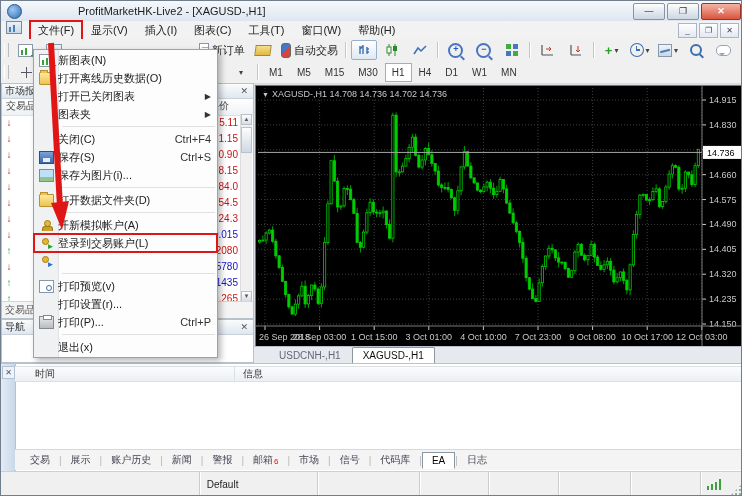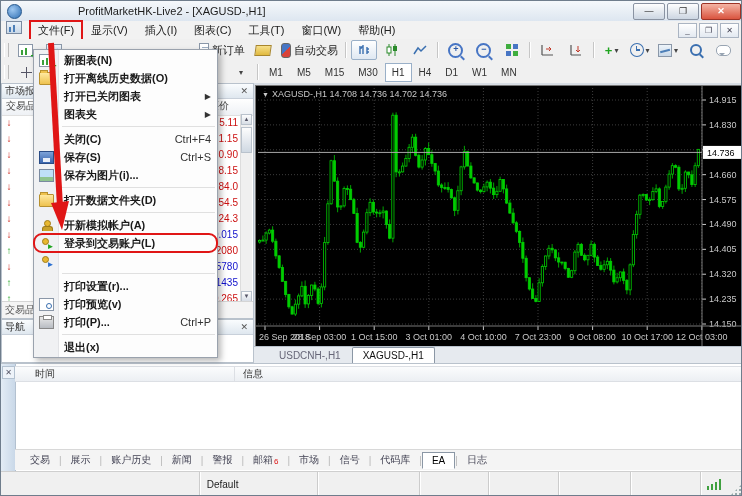--- a/index.html
+++ b/index.html
@@ -117,23 +117,23 @@
   .scell{border-right:1px solid #cccccc;box-shadow:1px 0 0 #ffffff;display:flex;align-items:center;padding-left:7px;font-size:10px;color:#222;}
   .conn{position:absolute;right:22px;top:7px;width:14px;height:11px;}
   .conn i{position:absolute;bottom:0;width:2px;background:#3fa03f;}
   .gripdots{position:absolute;right:2px;bottom:2px;width:10px;height:10px;
     background:radial-gradient(circle at 1px 1px,#9aa 1px,transparent 1.2px);background-size:4px 4px;clip-path:polygon(100% 0,100% 100%,0 100%);}
   
   .fmenu{position:absolute;left:32px;top:48px;width:183px;background:#fdfdfd;border:1px solid #9aa2ad;
     box-shadow:3px 3px 6px rgba(0,0,0,.28);z-index:40;padding:1px 0;}
   .fmenu:before{content:"";position:absolute;left:0;top:0;bottom:0;width:24px;background:#f0f1f3;border-right:1px solid #e2e3e6;}
   .fm-item{position:relative;height:18px;display:flex;align-items:center;font-size:11px;color:#1a1a1a;padding-right:6px;}
-  .fm-item.hl{outline:2px solid #e01616;outline-offset:-1px;border-radius:8px;}
+  .fm-item.hl{outline:2px solid #e01616;outline-offset:-1px;}
   .fm-ico{width:24px;display:flex;align-items:center;justify-content:center;z-index:1;}
-  .fm-label{margin-left:6px;white-space:nowrap;font-weight:bold;}
+  .fm-label{white-space:nowrap;}
   .fm-short{margin-left:auto;color:#333;padding-left:44px;}
   .fm-sub{margin-left:auto;font-size:8px;color:#333;}
   .fm-sep{height:7px;position:relative;}
   .fm-sep:after{content:"";position:absolute;left:28px;right:2px;top:3px;border-top:1px solid #e0e0e0;}
   
   .ic{display:inline-block;position:relative;width:13px;height:11px;}
   .ic-folder,.ic-folder2{background:linear-gradient(#ffe9a0,#eec24e);border:1px solid #b8912f;border-radius:1px;}
   .ic-folder:before,.ic-folder2:before{content:"";position:absolute;left:0;top:-3px;width:6px;height:2px;background:#eec24e;border:1px solid #b8912f;border-bottom:none;}
   .ic-chartplus{background:#fff;border:1px solid #8a97a8;}
   .ic-chartplus:before{content:"";position:absolute;left:2px;bottom:1px;width:2px;height:5px;background:#3aa03a;box-shadow:4px 0 0 #3aa03a, 4px -2px 0 #3aa03a;}
@@ -853,29 +853,29 @@
         <span class="fm-label">登录到交易账户(L)</span>
       </div>
       <div class="fm-item">
         <span class="fm-ico">
           <span class="ic ic-mql5"></span>
         </span>
       </div>
       <div class="fm-sep"></div>
       <div class="fm-item">
         <span class="fm-ico">
+          <span class="ic ic-preview"></span>
+        </span>
+        <span class="fm-label">打印预览(v)</span>
+      </div>
+      <div class="fm-item">
+        <span class="fm-ico">
           <span class="ic ic-none"></span>
         </span>
         <span class="fm-label">打印设置(r)...</span>
-      </div>
-      <div class="fm-item">
-        <span class="fm-ico">
-          <span class="ic ic-preview"></span>
-        </span>
-        <span class="fm-label">打印预览(v)</span>
       </div>
       <div class="fm-item">
         <span class="fm-ico">
           <span class="ic ic-printer"></span>
         </span>
         <span class="fm-label">打印(P)...</span>
         <span class="fm-short">Ctrl+P</span>
       </div>
       <div class="fm-sep"></div>
       <div class="fm-item">

